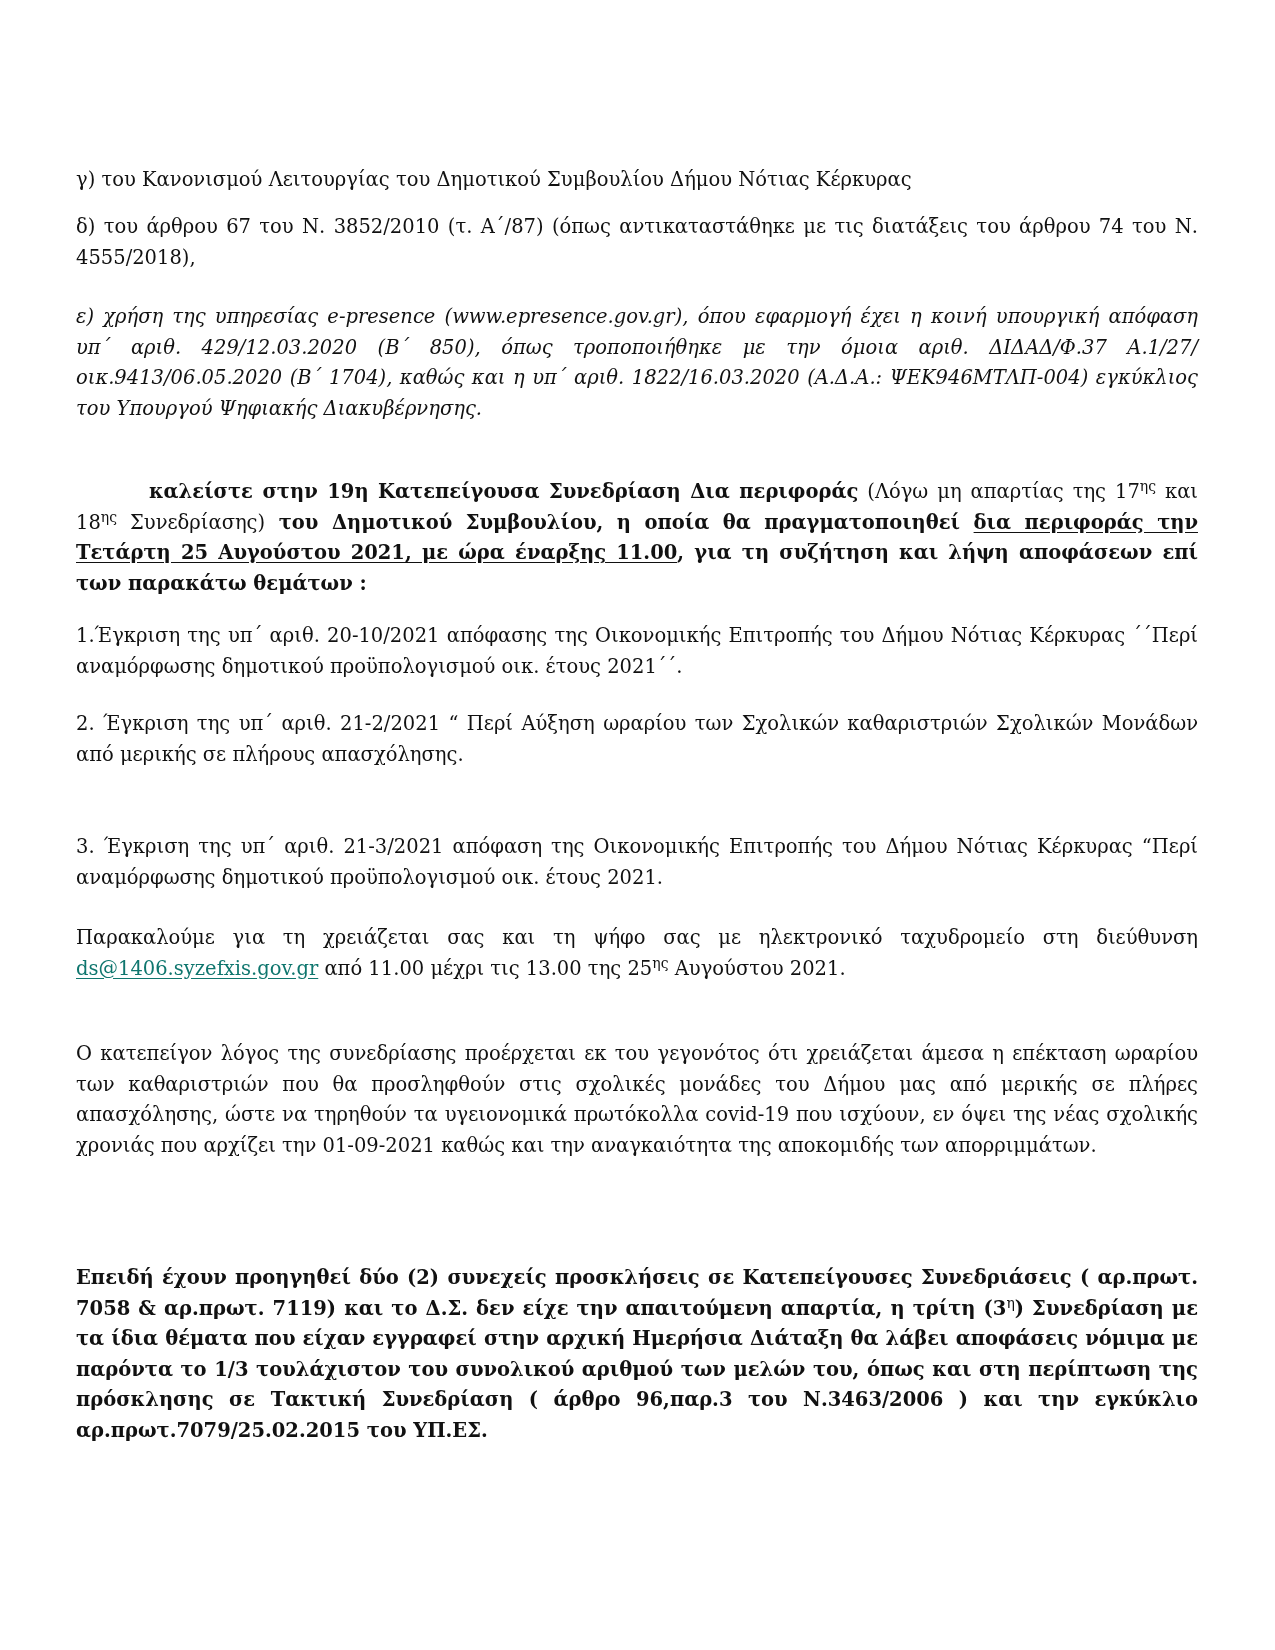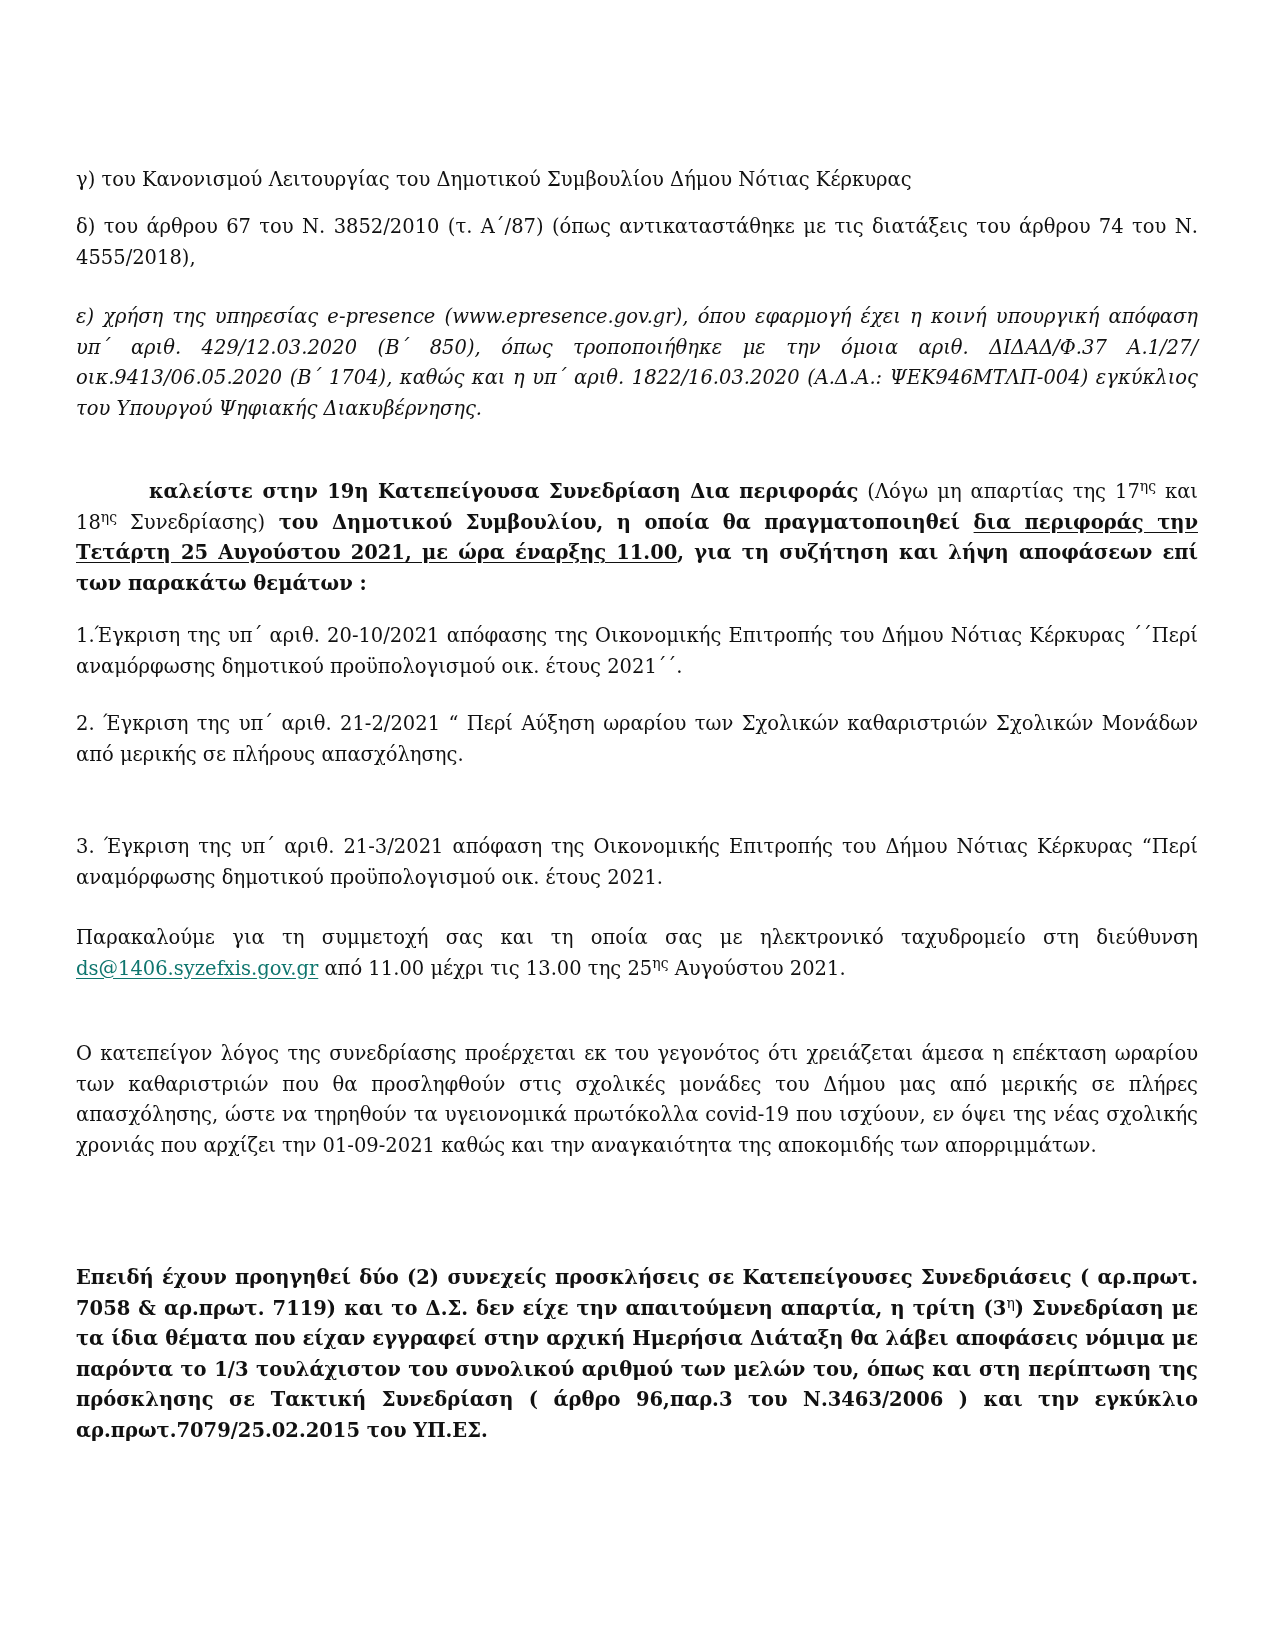--- a/index.html
+++ b/index.html
@@ -49,19 +49,19 @@
   <p class="para" style="top:302px;font-style:italic;">ε) χρήση της υπηρεσίας e-presence (www.epresence.gov.gr), όπου εφαρμογή έχει η κοινή υπουργική απόφαση υπ΄ αριθ. 429/12.03.2020 (Β΄ 850), όπως τροποποιήθηκε με την όμοια αριθ. ΔΙΔΑΔ/Φ.37 Α.1/27/οικ.9413/06.05.2020 (Β΄ 1704), καθώς και η υπ΄ αριθ. 1822/16.03.2020 (Α.Δ.Α.: ΨΕΚ946ΜΤΛΠ-004) εγκύκλιος του Υπουργού Ψηφιακής Διακυβέρνησης.</p>
 
   <p class="para indent" style="top:477px;"><span class="bold">καλείστε στην 19η Κατεπείγουσα Συνεδρίαση Δια περιφοράς</span><span> (Λόγω μη απαρτίας της 17</span><sup class="s">ης</sup><span> και 18</span><sup class="s">ης</sup><span> Συνεδρίασης)</span><span class="bold"> του Δημοτικού Συμβουλίου, η οποία θα πραγματοποιηθεί </span><span class="bold u">δια περιφοράς την Τετάρτη  25 Αυγούστου  2021,  με ώρα έναρξης  11.00</span><span class="bold">, για τη συζήτηση και λήψη αποφάσεων επί των παρακάτω θεμάτων :</span></p>
 
   <p class="para" style="top:621px;">1.Έγκριση της υπ΄ αριθ. 20-10/2021 απόφασης της Οικονομικής Επιτροπής του Δήμου Νότιας Κέρκυρας ΄΄Περί αναμόρφωσης δημοτικού προϋπολογισμού οικ. έτους 2021΄΄.</p>
 
   <p class="para" style="top:709px;">2. Έγκριση της υπ΄ αριθ. 21-2/2021 “ Περί Αύξηση ωραρίου των Σχολικών καθαριστριών Σχολικών Μονάδων από μερικής σε πλήρους απασχόλησης.</p>
 
   <p class="para" style="top:832px;">3. Έγκριση της υπ΄ αριθ. 21-3/2021 απόφαση της Οικονομικής Επιτροπής του Δήμου Νότιας Κέρκυρας “Περί αναμόρφωσης δημοτικού προϋπολογισμού οικ. έτους 2021.</p>
 
-  <p class="para" style="top:923px;"><span>Παρακαλούμε για τη συμμετοχή σας και τη οποία σας με ηλεκτρονικό ταχυδρομείο στη διεύθυνση </span><a class="link">ds@1406.syzefxis.gov.gr</a><span> από 11.00 μέχρι τις 13.00 της 25</span><sup class="s">ης</sup><span> Αυγούστου 2021.</span></p>
+  <p class="para" style="top:923px;"><span>Παρακαλούμε για τη χρειάζεται σας και τη ψήφο σας με ηλεκτρονικό ταχυδρομείο στη διεύθυνση </span><a class="link">ds@1406.syzefxis.gov.gr</a><span> από 11.00 μέχρι τις 13.00 της 25</span><sup class="s">ης</sup><span> Αυγούστου 2021.</span></p>
 
   <p class="para" style="top:1039px;">Ο κατεπείγον λόγος της συνεδρίασης προέρχεται εκ του γεγονότος ότι χρειάζεται άμεσα η επέκταση ωραρίου των καθαριστριών που θα προσληφθούν στις σχολικές μονάδες του Δήμου μας από μερικής σε πλήρες απασχόλησης, ώστε να τηρηθούν τα υγειονομικά πρωτόκολλα covid-19 που ισχύουν, εν όψει της νέας σχολικής χρονιάς που αρχίζει την 01-09-2021 καθώς και την αναγκαιότητα της αποκομιδής των απορριμμάτων.</p>
 
   <p class="para bold" style="top:1247px;"><span>Επειδή έχουν προηγηθεί δύο (2) συνεχείς προσκλήσεις σε Κατεπείγουσες Συνεδριάσεις ( αρ.πρωτ. 7058 &amp; αρ.πρωτ. 7119) και το Δ.Σ. δεν είχε την απαιτούμενη απαρτία, η τρίτη (3</span><sup class="s nb">η</sup><span>) Συνεδρίαση με τα ίδια θέματα που είχαν εγγραφεί στην αρχική Ημερήσια Διάταξη θα λάβει αποφάσεις νόμιμα με παρόντα το 1/3 τουλάχιστον του συνολικού αριθμού των μελών του, όπως και στη περίπτωση της πρόσκλησης σε Τακτική Συνεδρίαση ( άρθρο 96,παρ.3 του Ν.3463/2006 ) και την εγκύκλιο αρ.πρωτ.7079/25.02.2015 του ΥΠ.ΕΣ.</span></p>
 
 </div>
 
 </body></html>

